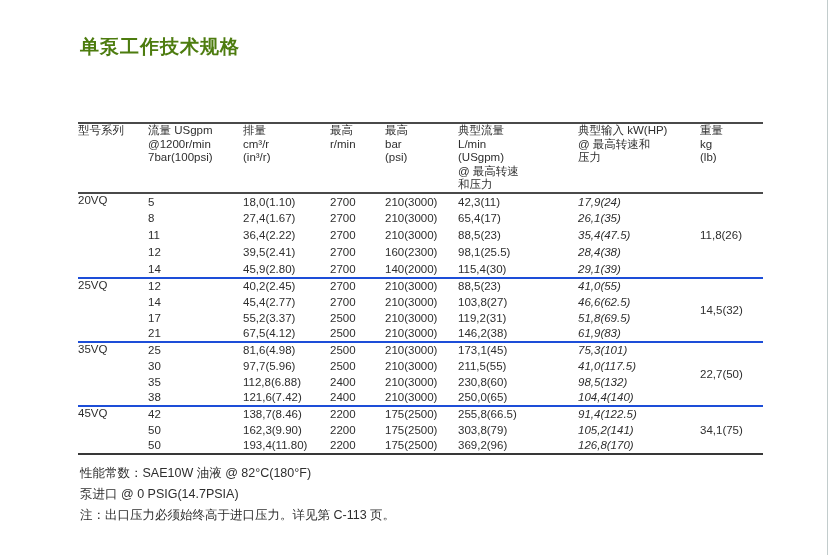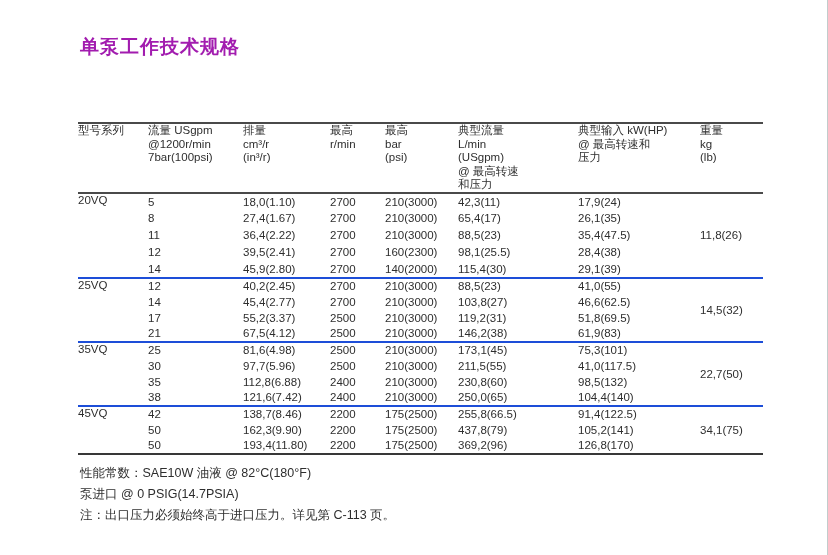--- a/index.html
+++ b/index.html
@@ -12,21 +12,21 @@
     overflow: hidden;
     border-right: 1px solid #c2cccc;
     box-sizing: border-box;
   }
 
   .page-title {
     position: absolute;
     left: 80px; top: 34px;
     font-size: 19px;
     font-weight: bold;
-    color: #a21caf;
+    color: #4d7c0f;
     letter-spacing: 1px;
   }
 
   table.spec {
     position: absolute;
     left: 78px; top: 122px;
     width: 685px;
     border-collapse: collapse;
     table-layout: fixed;
     border-top: 2px solid #4a4a4a;
@@ -55,21 +55,21 @@
   th.model { padding-left: 7px; }
 
   td.flow { text-align: center; padding-right: 35px; }
 
   th.disp  { padding-left: 5px; }
   th.rpm   { padding-left: 3px; }
   th.bar   { padding-left: 5px; }
   th.tflow { padding-left: 4px; }
   td.tflow { padding-left: 4px; margin-top: 12px; }
   th.tinp  { padding-left: 9px; }
-  td.tinp  { padding-left: 9px; }
+  td.tinp  { padding-left: 9px; font-style: italic; }
   th.wt    { padding-left: 12px; }
   td.wt    { vertical-align: middle; padding-left: 3px; }
 
   .notes {
     position: absolute;
     left: 80px; top: 463px;
     font-size: 12.5px;
     line-height: 21px;
     color: #2e2e2e;
   }
@@ -258,21 +258,21 @@
         <td class="bar">175(2500)</td>
         <td class="tflow">255,8(66.5)</td>
         <td class="tinp">91,4(122.5)</td>
         <td class="wt" rowspan="3">34,1(75)</td>
       </tr>
       <tr>
         <td class="flow">50</td>
         <td class="disp">162,3(9.90)</td>
         <td class="rpm">2200</td>
         <td class="bar">175(2500)</td>
-        <td class="tflow">437,8(79)</td>
+        <td class="tflow">303,8(79)</td>
         <td class="tinp">105,2(141)</td>
       </tr>
       <tr>
         <td class="flow">50</td>
         <td class="disp">193,4(11.80)</td>
         <td class="rpm">2200</td>
         <td class="bar">175(2500)</td>
         <td class="tflow">369,2(96)</td>
         <td class="tinp">126,8(170)</td>
       </tr>

